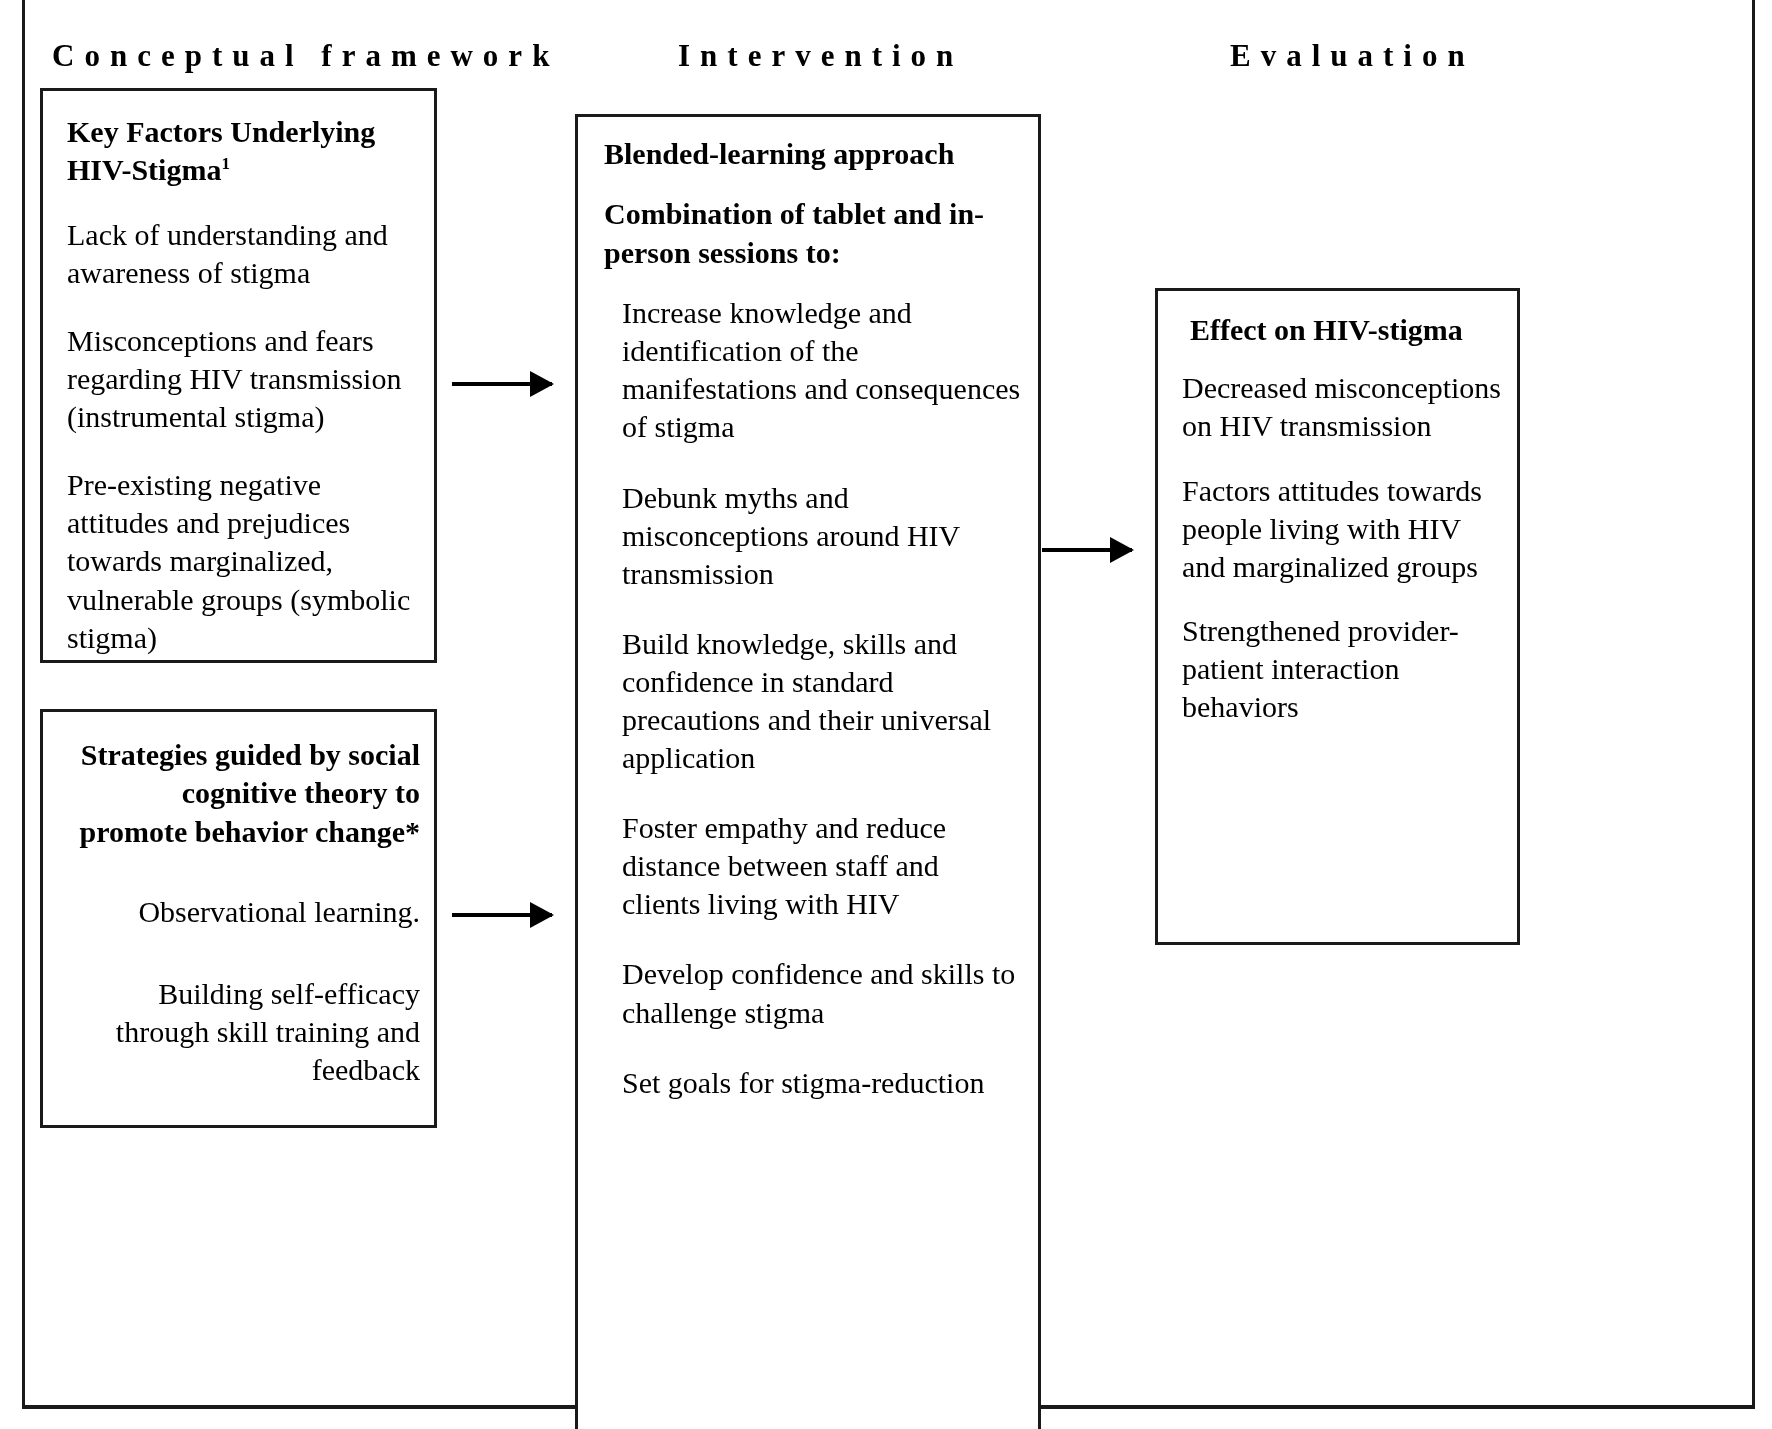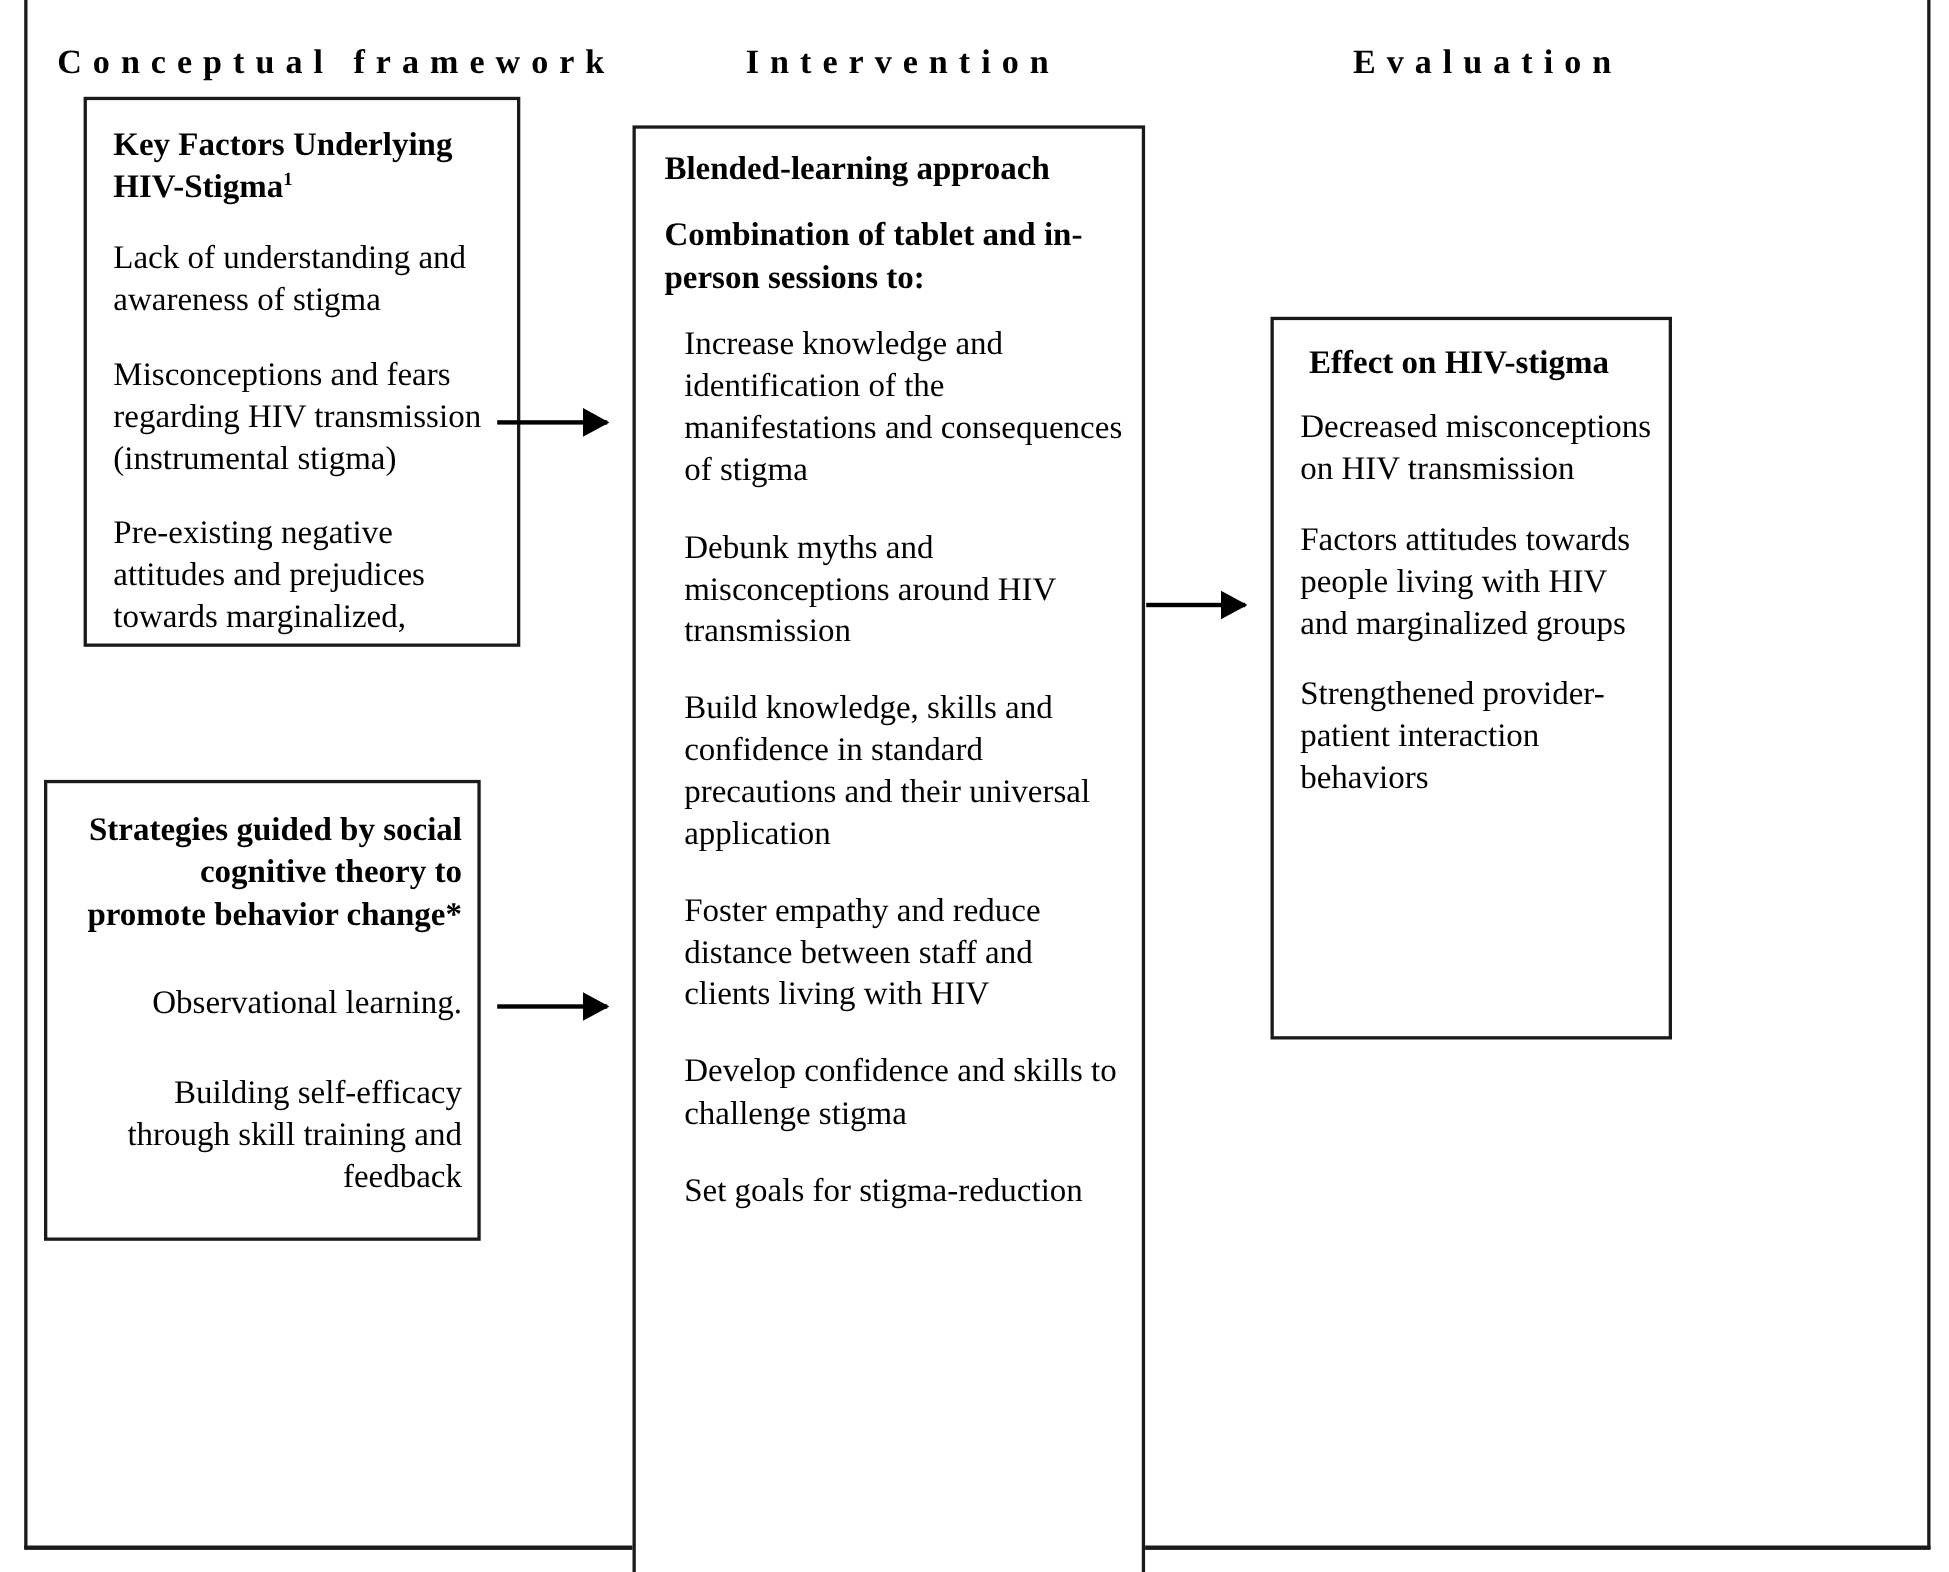--- a/index.html
+++ b/index.html
@@ -41,21 +41,21 @@
   #head-intervention { left: 678px; top: 40px; }
   #head-evaluation { left: 1230px; top: 40px; }
 
   
   .box {
     position: absolute;
     border: 3px solid #1a1a1a;
     background: #ffffff;
     box-sizing: border-box;
   }
-  #box-key-factors  { left: 40px;   top: 88px;  width: 397px;  height: 500px; margin-left: 36px; }
+  #box-key-factors  { left: 40px;   top: 88px;  width: 397px;  height: 575px; }
   #box-strategies   { left: 40px;   top: 709px; width: 397px;  height: 419px; text-align: right; }
   #box-intervention { left: 575px;  top: 114px; width: 466px;  height: 1370px; }
   #box-evaluation   { left: 1155px; top: 288px; width: 365px;  height: 657px; }
 
   .box-inner {
     position: absolute;
     left: 0; top: 0; right: 0; bottom: 0;
     overflow: hidden;
   }
 

